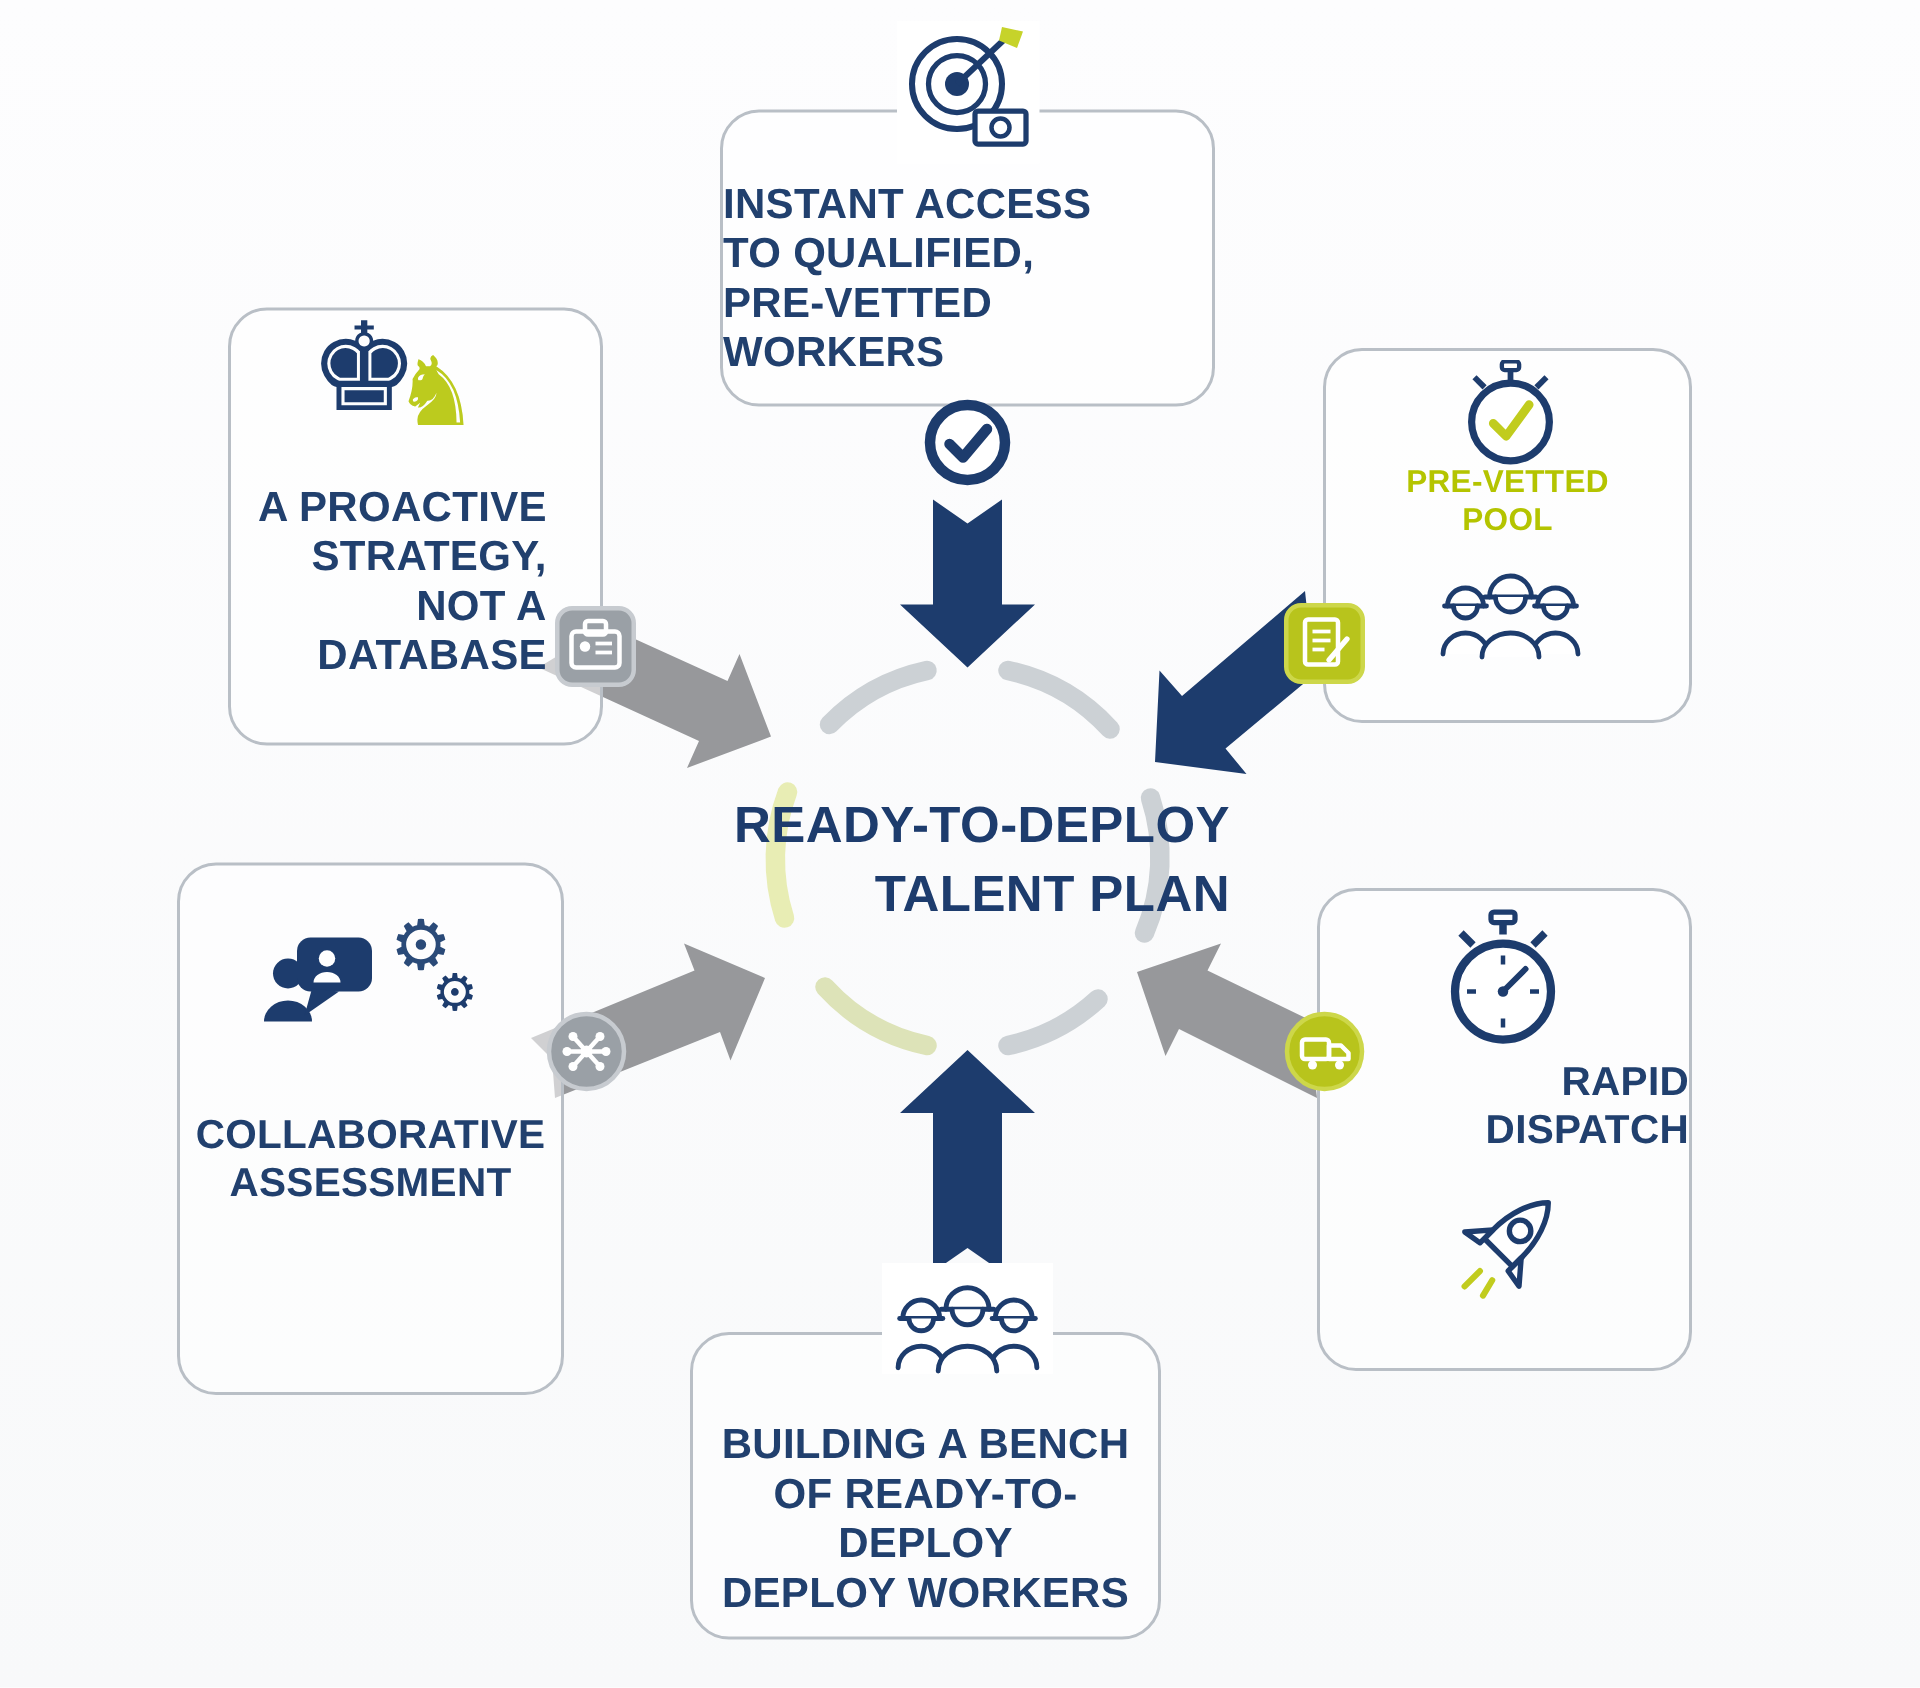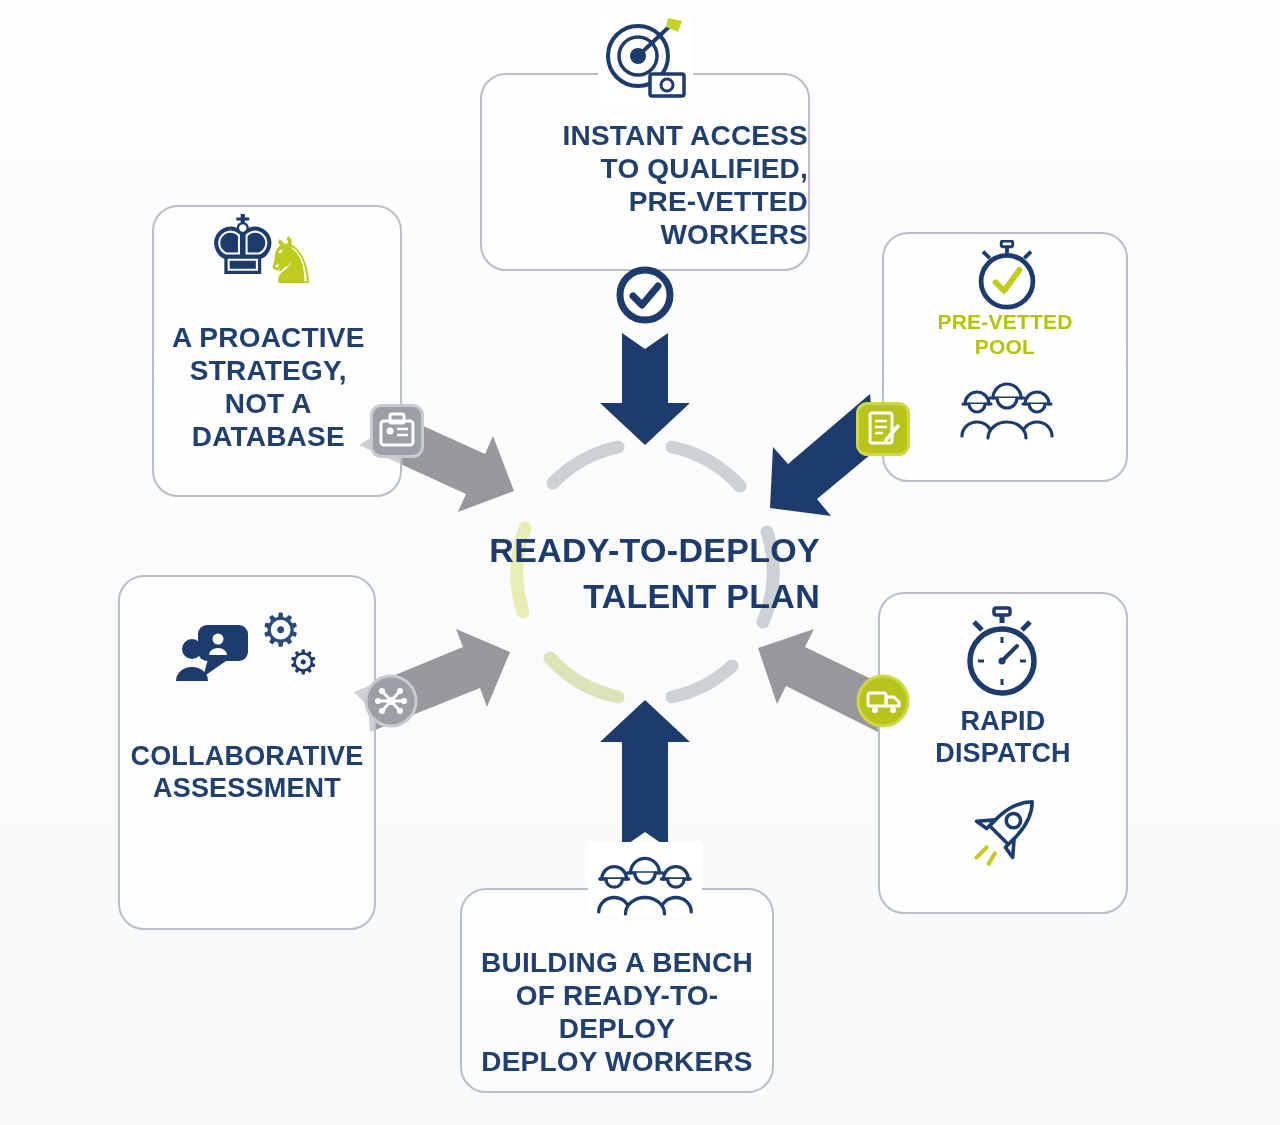--- a/index.html
+++ b/index.html
@@ -10,49 +10,49 @@
 
   .bg-layer { position:absolute; left:0; top:0; z-index:1; }
 
   .box { position:absolute; border:2px solid #b9bfc6; border-radius:26px;
          background:rgba(255,255,255,0.55); z-index:2; }
   .box-label { color:#21406e; font-weight:700; white-space:pre-line;
                line-height:1.18; letter-spacing:0.2px; }
 
   .box-top        { left:480px; top:73px;  width:330px; height:198px; }
   .box-top .box-label { position:absolute; left:0; top:44px; width:100%;
-                        text-align:right; font-size:28px; }
+                        text-align:left; font-size:28px; }
 
   .box-topright   { left:882px; top:232px; width:246px; height:250px; }
   .box-topright .box-label { position:absolute; left:0; top:76px; width:100%;
                         text-align:center; font-size:21px; color:#b4c400; }
   .tr-icon-watch  { position:absolute; left:78px; top:6px;  width:90px; height:72px; }
   .tr-icon-workers{ position:absolute; left:68px; top:134px; width:110px; height:72px; }
 
   .box-leftupper  { left:152px; top:205px; width:250px; height:292px; }
   .box-leftupper .box-label { position:absolute; left:18px; top:114px;
-                        text-align:center; font-size:28px; }
+                        text-align:right; font-size:28px; }
   .chess-icon     { position:absolute; left:42px; top:0px; width:140px; height:112px; }
   .chess-king     { position:absolute; left:10px; top:-2px; font-size:82px;
                     color:#1d3c6d; line-height:1; }
   .chess-knight   { position:absolute; left:66px; top:22px; font-size:64px;
                     color:#bccb1e; line-height:1; }
 
   .box-leftlower  { left:118px; top:575px; width:258px; height:355px; }
   .box-leftlower .box-label { position:absolute; left:0; top:164px; width:100%;
                         text-align:center; font-size:27px; }
   .collab-icon    { position:absolute; left:56px; top:38px; width:150px; height:100px; }
   .collab-bubble  { position:absolute; left:0; top:0; width:86px; height:86px; }
   .gear           { position:absolute; line-height:1; }
   .gear1          { left:84px; top:-8px; font-size:46px; color:#2a4a78; }
   .gear2          { left:112px; top:30px; font-size:34px; color:#1d3c6d; }
 
   .box-rightlower { left:878px; top:592px; width:250px; height:322px; }
   .box-rightlower .box-label { position:absolute; left:0; top:112px; width:100%;
-                        text-align:center; font-size:27px; }
+                        text-align:right; font-size:27px; }
   .rl-icon-watch  { position:absolute; left:80px; top:12px; width:85px; height:95px; }
   .rl-icon-rocket { position:absolute; left:78px; top:190px; width:92px; height:92px; }
 
   .box-bottom     { left:460px; top:888px; width:314px; height:205px; }
   .box-bottom .box-label { position:absolute; left:0; top:56px; width:100%;
                         text-align:center; font-size:28px; }
 
   .center-label { position:absolute; left:470px; top:528px; width:350px; z-index:2;
                   text-align:right; color:#1d3c6d; font-weight:700;
                   font-size:34px; line-height:1.35; letter-spacing:0.3px; }

